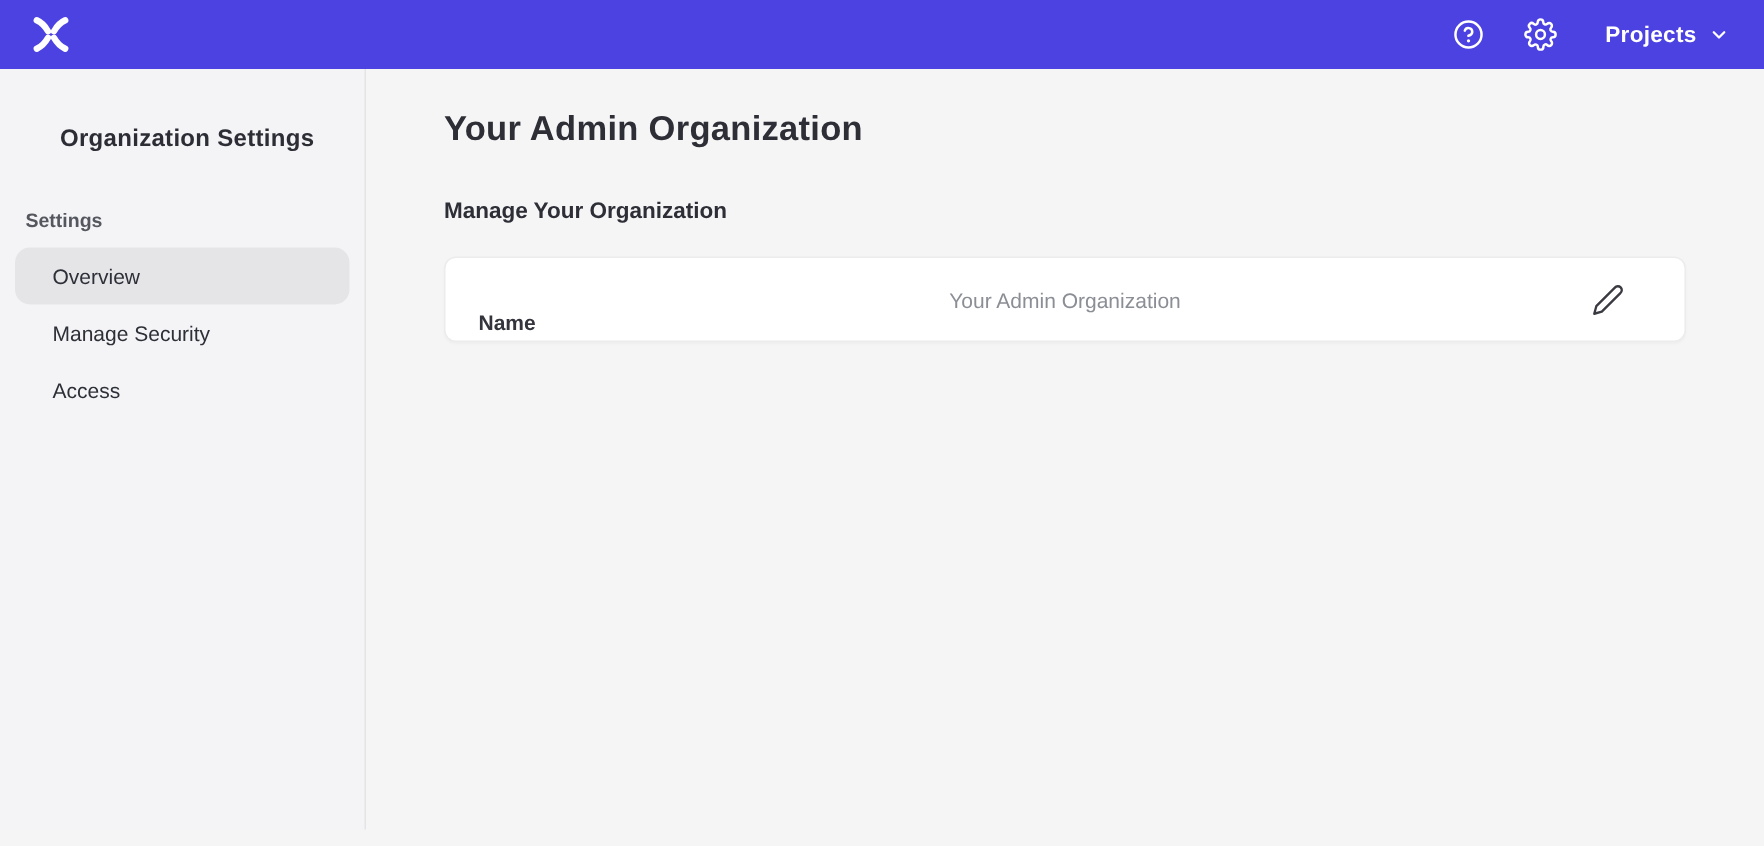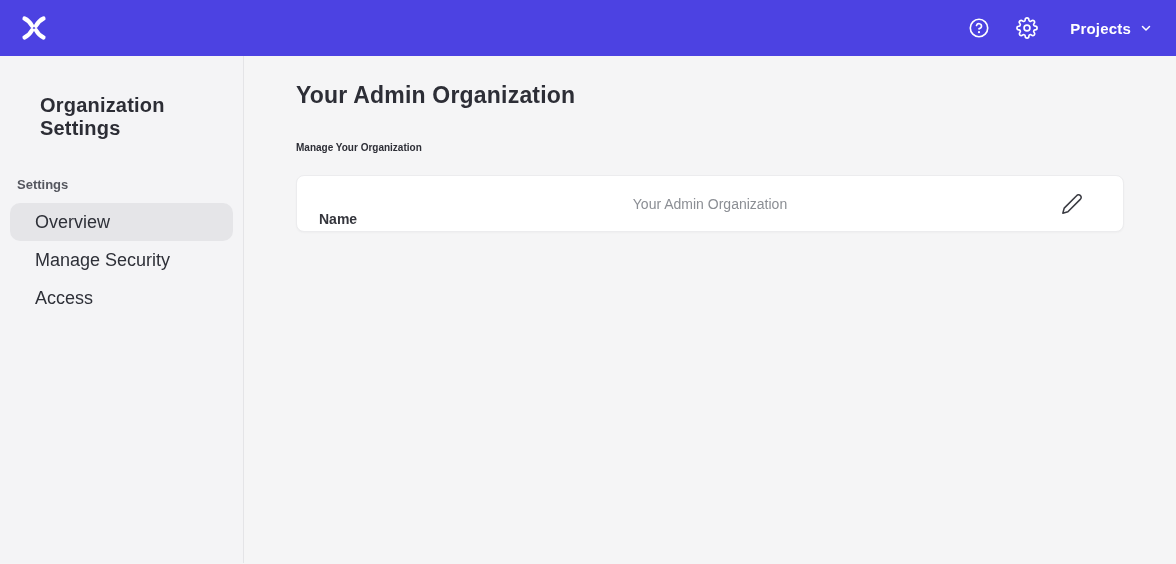--- a/index.html
+++ b/index.html
@@ -5,21 +5,21 @@
   * { margin: 0; padding: 0; box-sizing: border-box; }
   html, body {
     width: 1176px; height: 564px;
     font-family: "Liberation Sans", sans-serif;
     background: #f5f5f6;
     overflow: hidden;
   }
 
   
   .topbar {
-    height: 56px;
+    height: 46px;
     background: #4c42e2;
     display: flex;
     align-items: center;
     justify-content: space-between;
     padding: 0 24px 0 20px;
   }
   .logo { width: 30px; height: 28px; display: flex; align-items: center; cursor: pointer; }
   .topbar-right { display: flex; align-items: center; gap: 26px; }
   .icon-btn { width: 22px; height: 22px; color: #ffffff; cursor: pointer; display: flex; align-items: center; justify-content: center; }
   .projects {
@@ -34,58 +34,58 @@
 
   
   .sidebar {
     width: 244px;
     background: #f4f4f6;
     border-right: 1px solid #e4e4e7;
     padding-top: 38px;
     flex-shrink: 0;
   }
   .sidebar-title {
-    font-size: 20px;
+    font-size: 16px;
     font-weight: bold;
     color: #2c2d35;
     padding-left: 40px;
     letter-spacing: 0.2px;
   }
   .section-label {
     margin-top: 37px;
     padding-left: 17px;
     font-size: 13px;
     font-weight: 600;
     color: #55575f;
   }
   .nav { margin-top: 11px; padding: 0 10px; }
   .nav-item {
     height: 38px;
     display: flex;
     align-items: center;
     padding-left: 25px;
-    font-size: 18px;
+    font-size: 14px;
     font-weight: 500;
     color: #2e3038;
     border-radius: 10px;
     cursor: pointer;
   }
   .nav-item.active { background: #e5e5e8; }
 
   
   .main { flex: 1; padding: 26px 52px 0 52px; }
   .page-title {
     font-size: 23px;
     font-weight: bold;
     color: #2d2e36;
     letter-spacing: 0.2px;
   }
   .section-title {
     margin-top: 33px;
-    font-size: 10px;
+    font-size: 15px;
     font-weight: bold;
     color: #2d2e36;
   }
   .card {
     margin-top: 22px;
     height: 57px;
     background: #ffffff;
     border: 1px solid #ececee;
     border-radius: 8px;
     position: relative;

